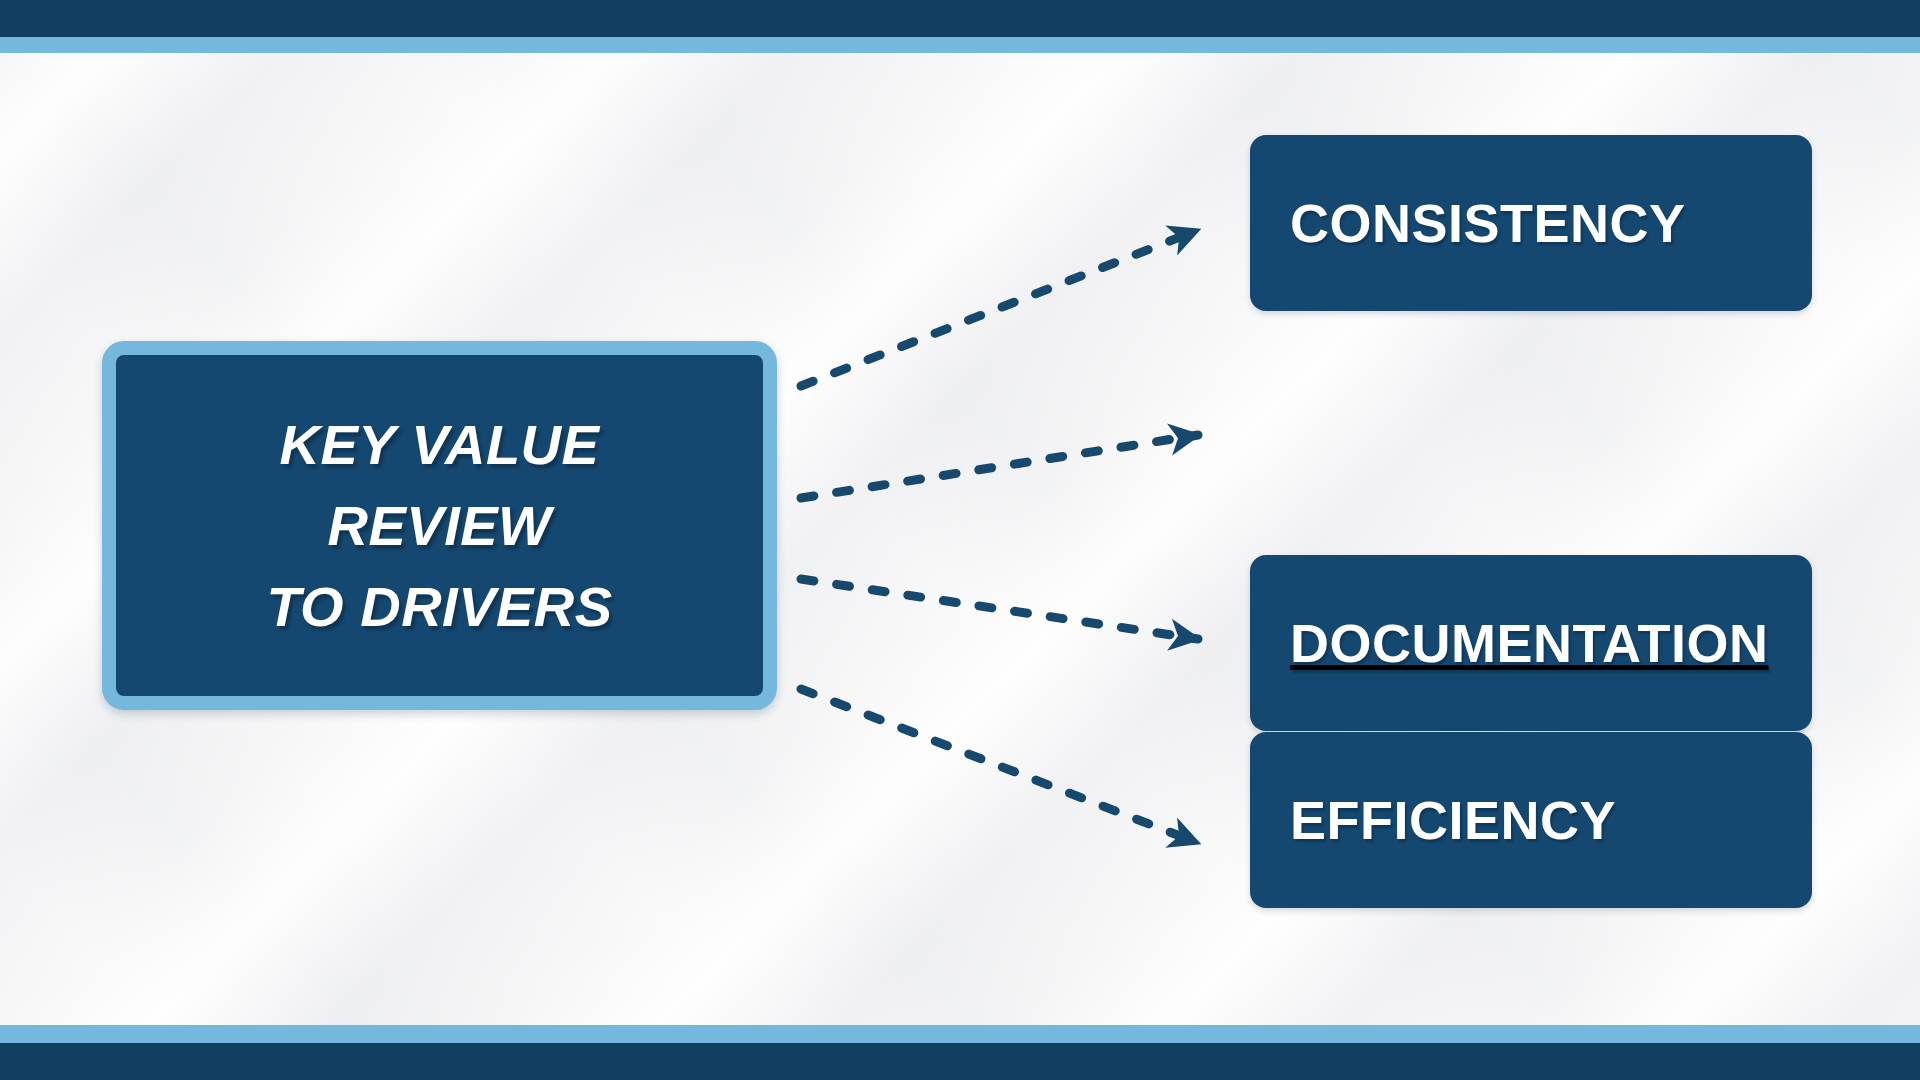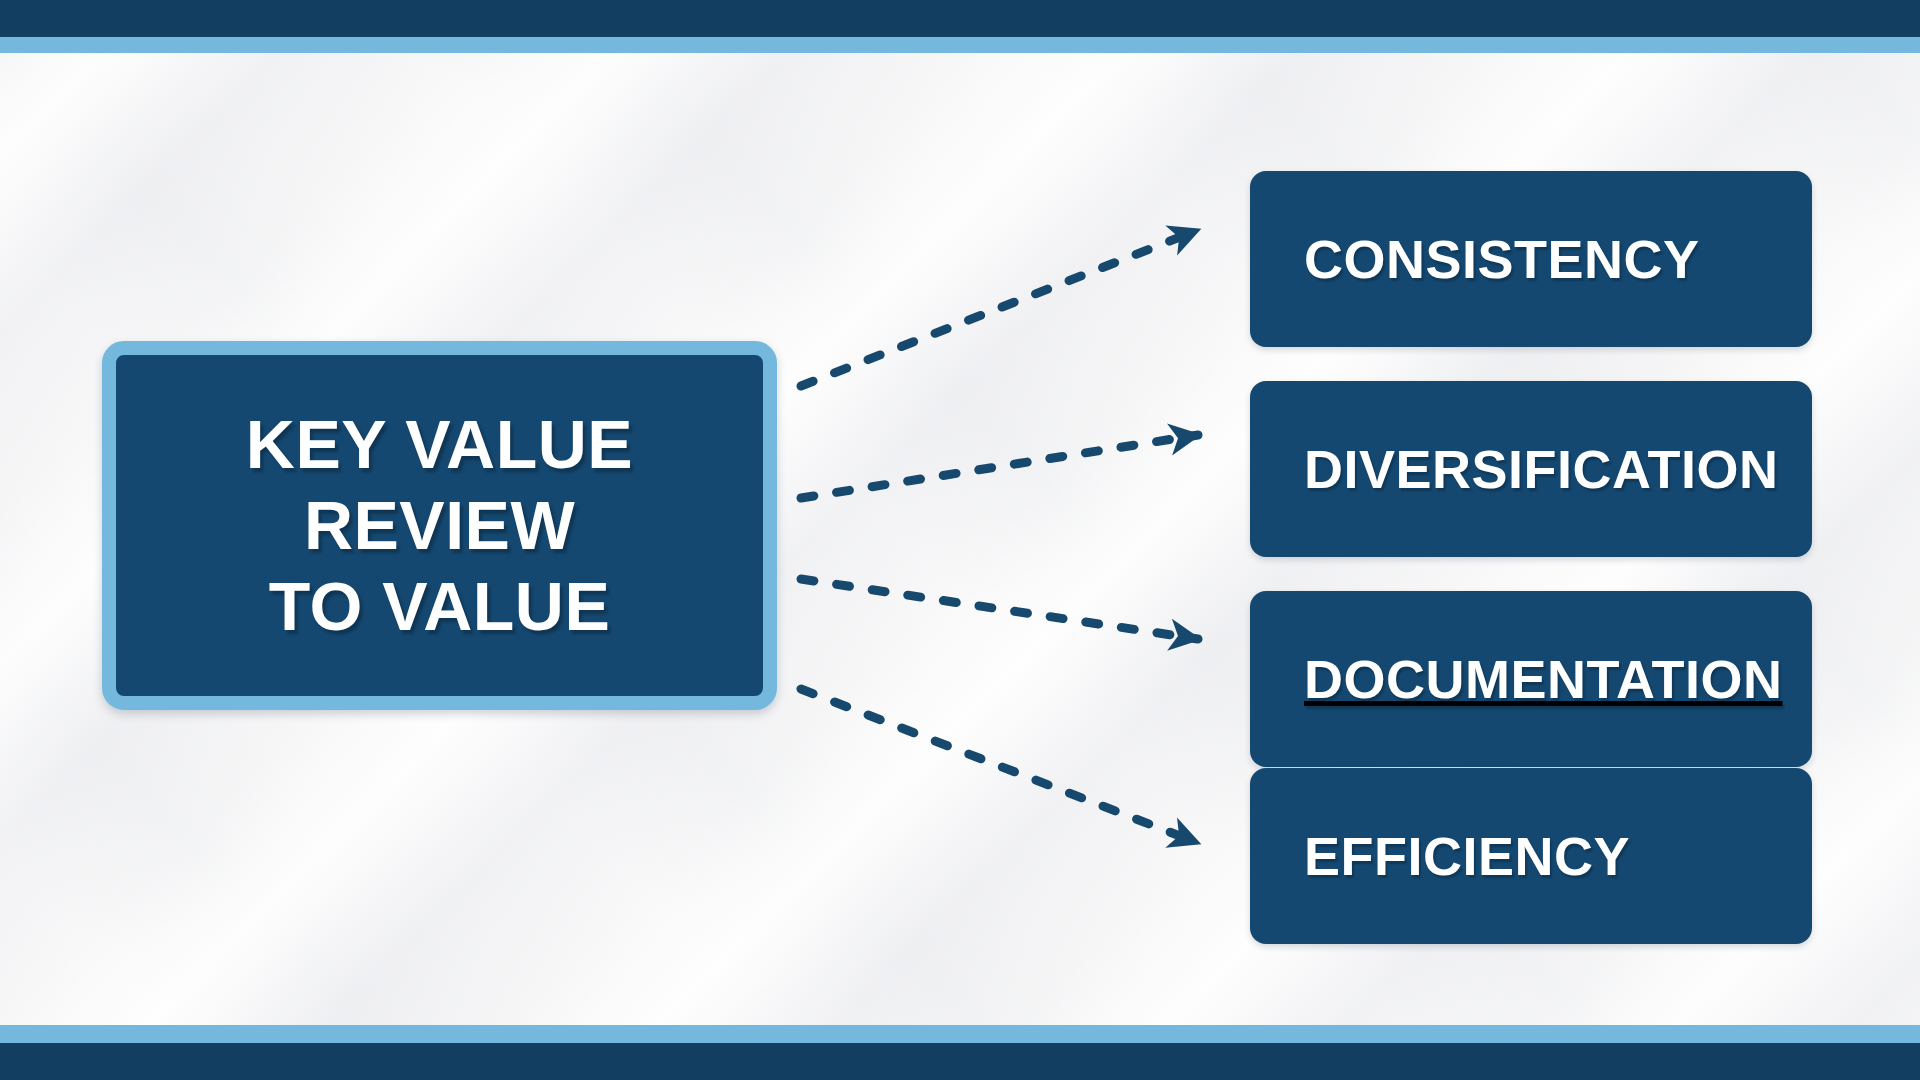--- a/index.html
+++ b/index.html
@@ -42,37 +42,37 @@
     background:var(--box-navy);
     border:14px solid var(--light-blue);
     border-radius:22px;
     box-shadow:0 4px 10px rgba(40,60,80,0.22);
     display:flex;flex-direction:column;
     align-items:center;justify-content:center;
   }
   .main-title{
     text-align:center;
     color:var(--text-white);
-    font-size:68px;font-weight:700;
+    font-size:56px;font-weight:700;
     line-height:81px;
     letter-spacing:0.5px;
     text-shadow:3px 4px 3px rgba(8,32,52,0.45);
+    font-style:italic;
   }
   .main-title span{display:block;}
 
   .driver-box{
     position:absolute;
     left:1250px;width:562px;height:176px;
     box-sizing:border-box;
     background:var(--box-navy);
     border-radius:16px;
     box-shadow:0 3px 6px rgba(40,60,80,0.18);
     display:flex;align-items:center;
-    padding-left:54px;
-    margin-top:36px;
+    padding-left:40px;
   }
   .driver-box.d1{top:135px;}
   .driver-box.d2{top:345px;}
   .driver-box.d3{top:555px;text-decoration:underline;}
   .driver-box.d4{top:732px;text-align:right;}
   .driver-label{
     color:var(--text-white);
     font-size:54px;font-weight:700;
     letter-spacing:0.5px;
     text-shadow:2px 3px 2px rgba(8,32,52,0.4);
@@ -98,42 +98,39 @@
 
 <div class="canvas">
 
   <div class="bar top-navy"></div>
   <div class="bar top-accent"></div>
 
   <div class="main-box">
     <div class="main-title">
       <span>KEY VALUE</span>
       <span>REVIEW</span>
-      <span>TO VALUE</span>
+      <span>TO DRIVERS</span>
     </div>
   </div>
 
   <svg class="arrows" viewBox="0 0 1920 1080" xmlns="http://www.w3.org/2000/svg">
     <defs>
       <marker id="arrowhead" viewBox="0 0 4 4" markerWidth="4" markerHeight="4" refX="3.4" refY="2" orient="auto" markerUnits="strokeWidth">
         <path d="M0.2,0.2 L3.8,2 L0.2,3.8 L1.15,2 Z" fill="#17496E"></path>
       </marker>
     </defs>
     <line x1="801" y1="386" x2="1198" y2="230" marker-end="url(#arrowhead)"></line>
     <line x1="801" y1="498" x2="1198" y2="435" marker-end="url(#arrowhead)"></line>
     <line x1="801" y1="579" x2="1198" y2="639" marker-end="url(#arrowhead)"></line>
     <line x1="801" y1="689" x2="1198" y2="843" marker-end="url(#arrowhead)"></line>
   </svg>
 
   <div class="driver-box d1">
     <span class="driver-label">CONSISTENCY</span>
   </div>
-  <div class="driver-box d2">
-    <span class="driver-label">DIVERSIFICATION</span>
-  </div>
   <div class="driver-box d3">
     <span class="driver-label">DOCUMENTATION</span>
   </div>
   <div class="driver-box d4">
     <span class="driver-label">EFFICIENCY</span>
   </div>
 
   <div class="bar bottom-accent"></div>
   <div class="bar bottom-navy"></div>
 

